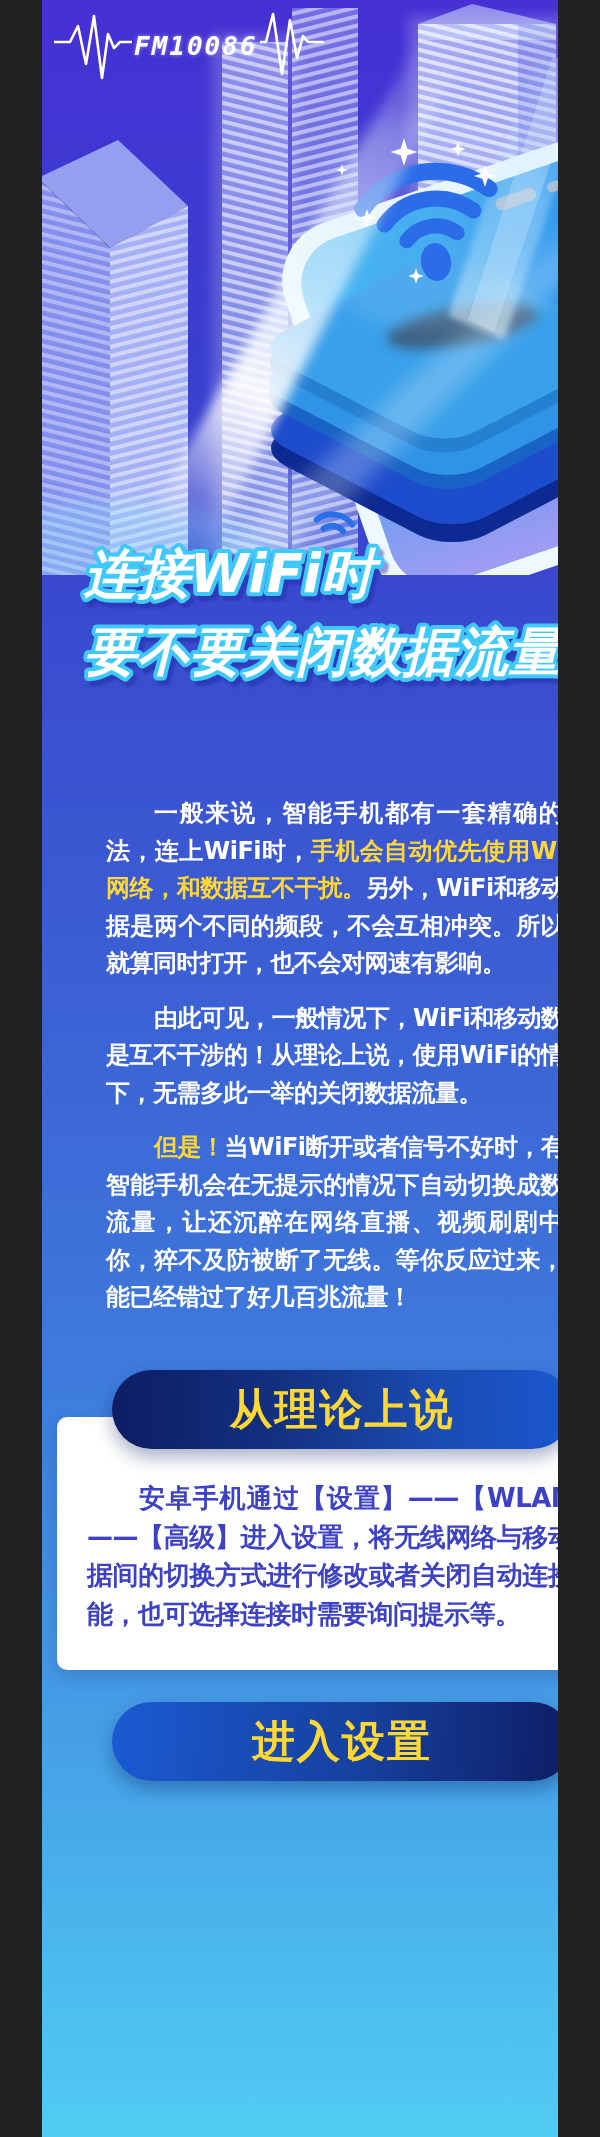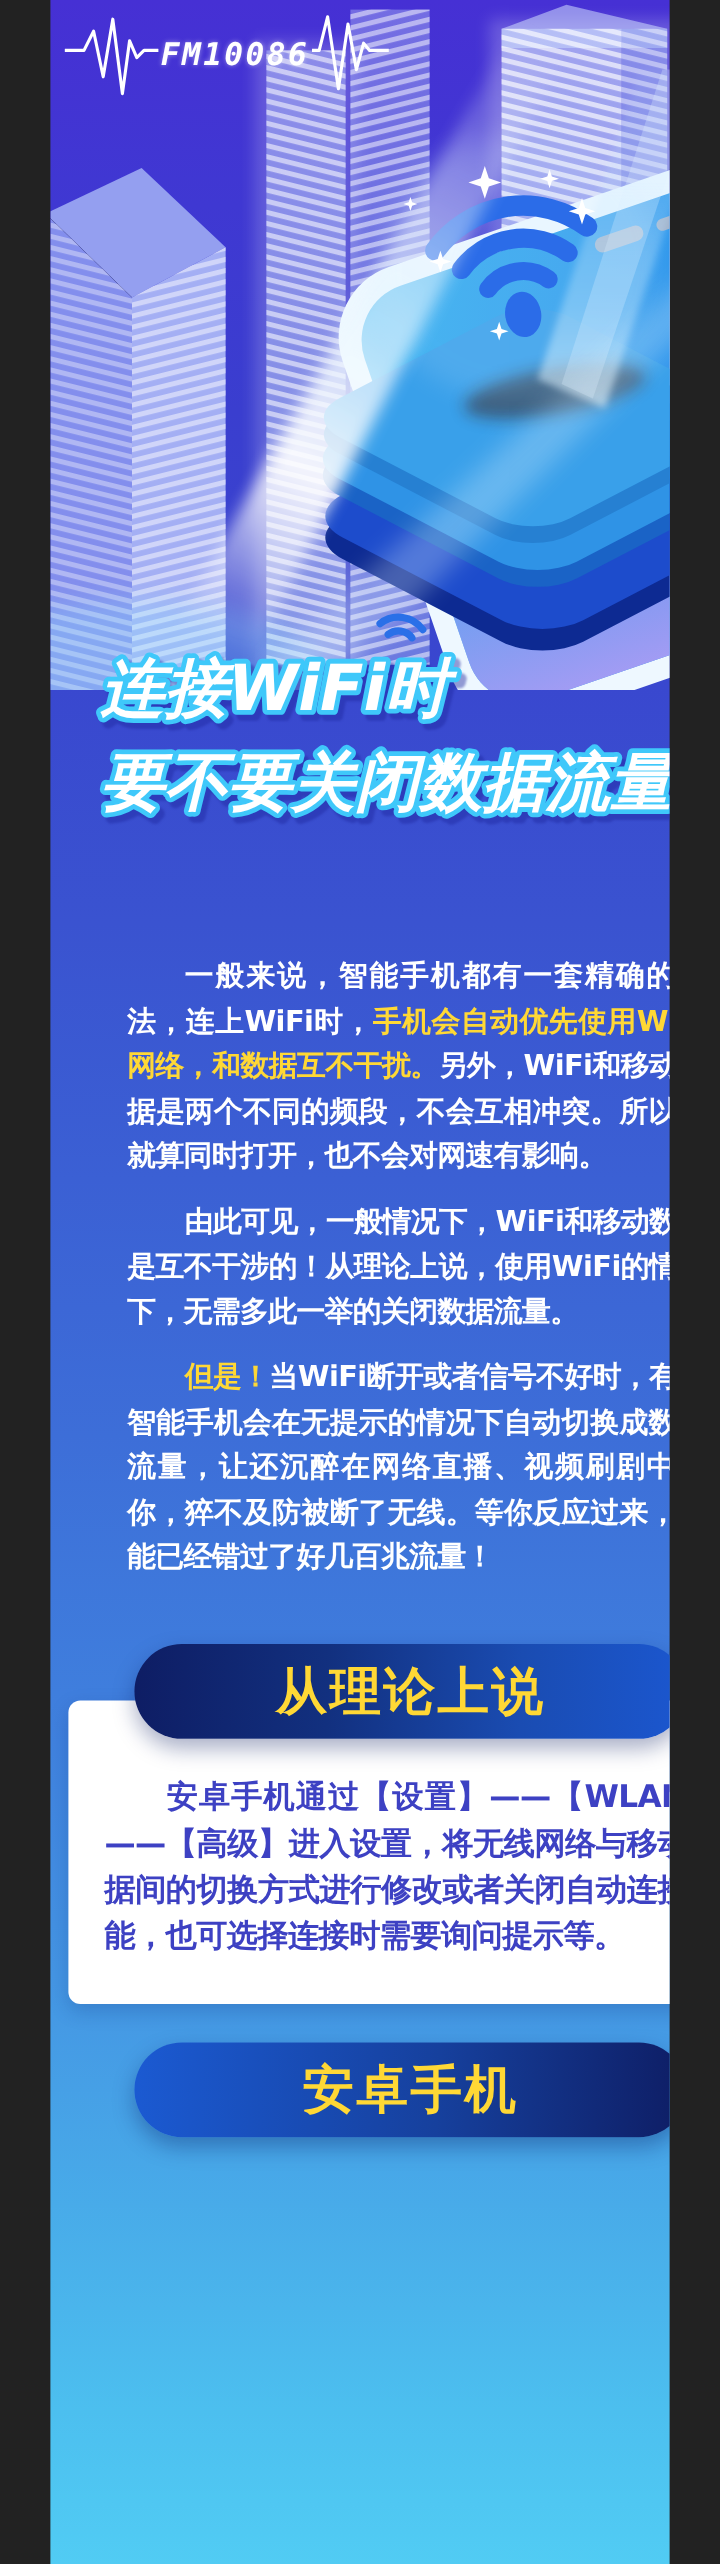--- a/index.html
+++ b/index.html
@@ -218,16 +218,16 @@
 
 
   <div class="card card1">
     <div class="card-body">安卓手机通过【设置】——【WLAN】——【高级】进入设置，将无线网络与移动数据间的切换方式进行修改或者关闭自动连接功能，也可选择连接时需要询问提示等。</div>
   </div>
   <div class="pill pill1">
     <span>从理论上说</span>
   </div>
 
   <div class="pill pill2">
-    <span>安卓手机</span>
+    <span>进入设置</span>
   </div>
 
 </div>
 
 </body></html>

